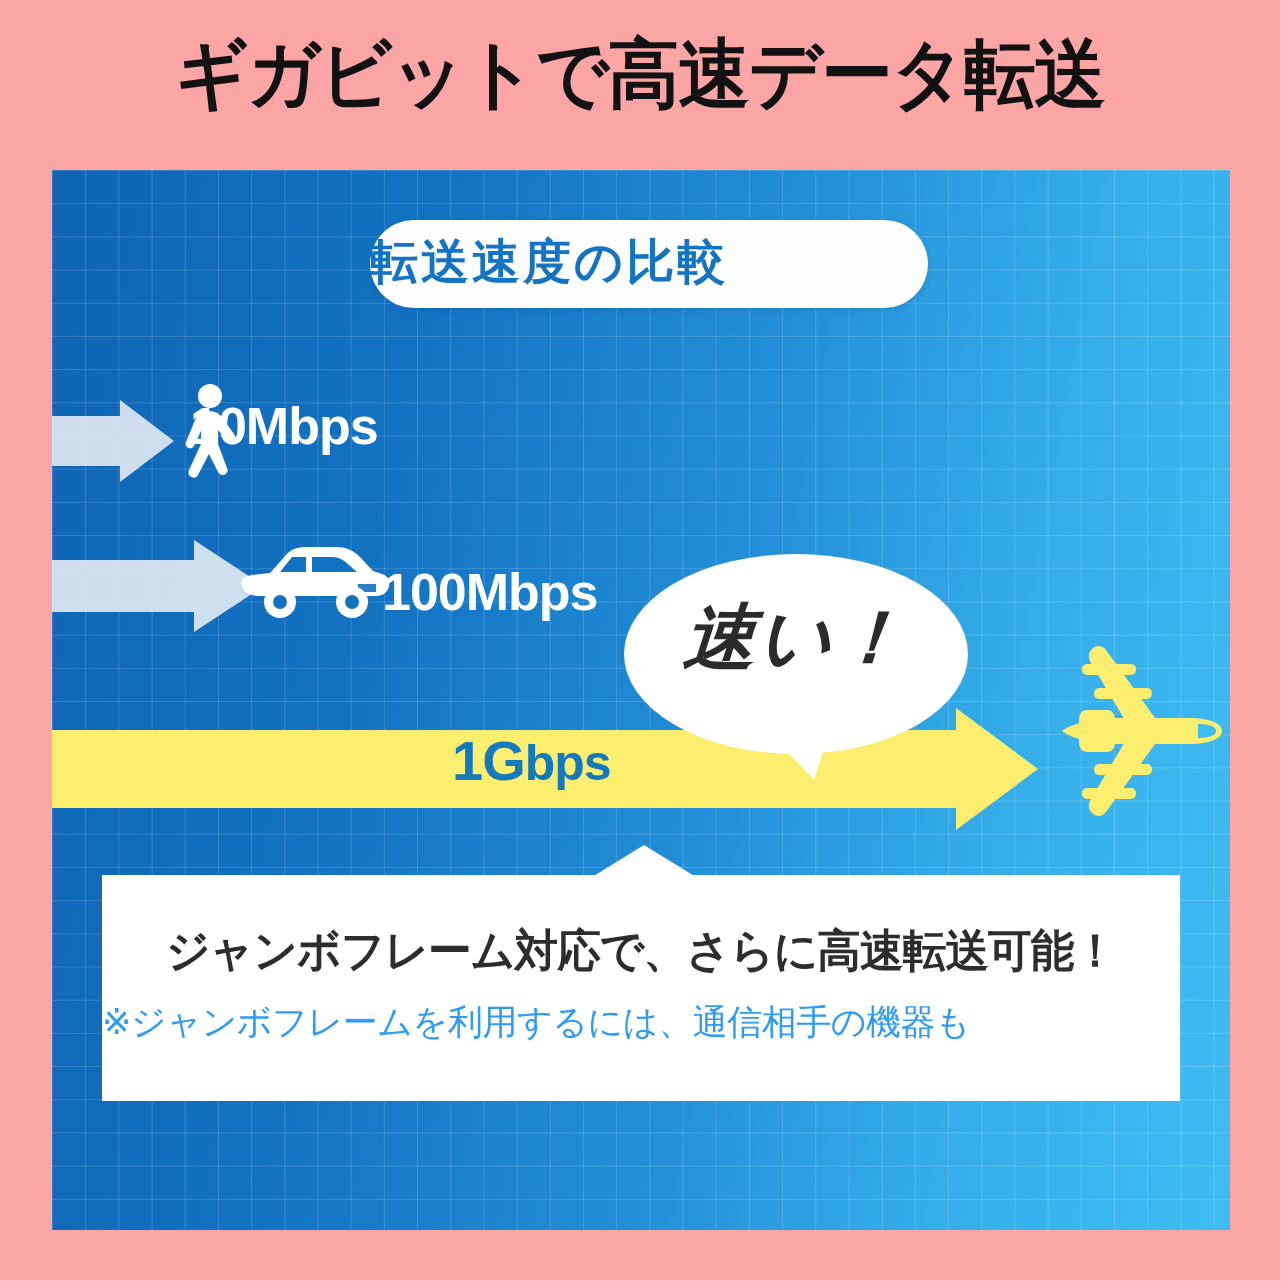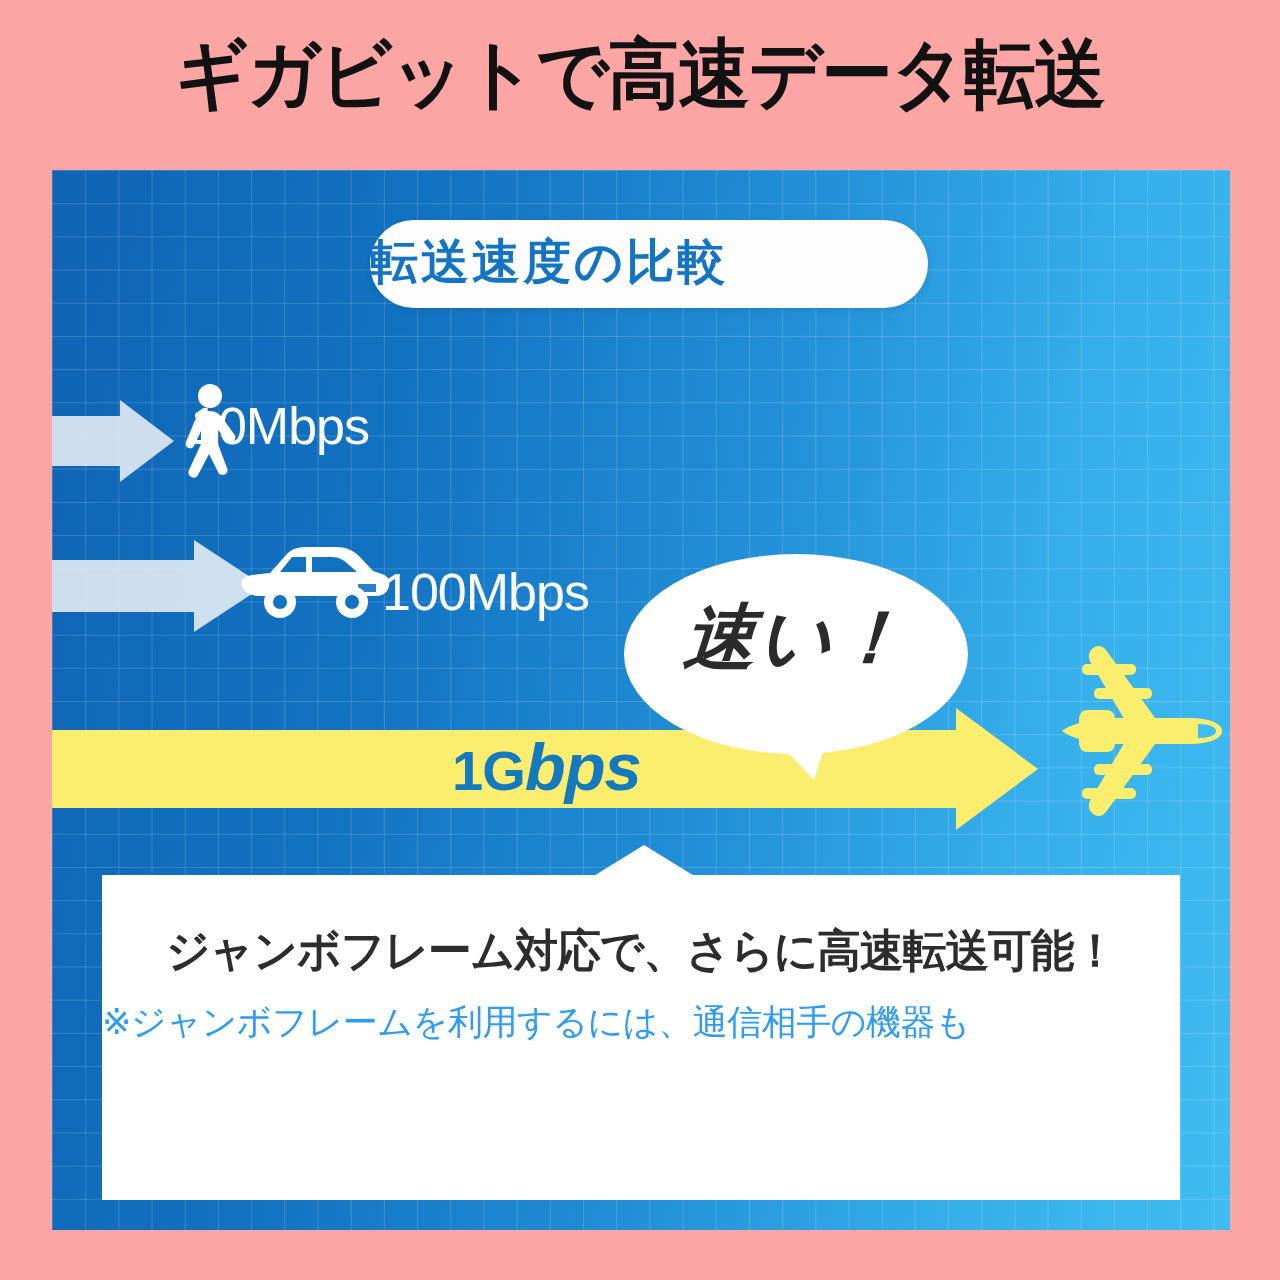--- a/index.html
+++ b/index.html
@@ -68,21 +68,21 @@
   }
 
   
   .speed-row { position: absolute; }
 
   .arrow-svg { position: absolute; display: block; }
 
   .speed-label {
     position: absolute;
     color: #ffffff;
-    font-weight: 400;
+    font-weight: 700;
     letter-spacing: -1px;
     white-space: nowrap;
   }
 
   
   #row-10 { left: 0; top: 212px; width: 420px; height: 110px; }
   #row-10 .speed-label { left: 138px; top: 14px; font-size: 52px; }
 
   
   #row-20 { left: 0; top: 360px; width: 620px; height: 112px; }
@@ -99,21 +99,21 @@
   }
   #gbps-label {
     position: absolute;
     left: 400px; top: 558px;
     color: #1479bd;
     font-weight: 700;
     white-space: nowrap;
     letter-spacing: -1px;
   }
   #gbps-label .big { font-size: 56px; }
-  #gbps-label .small { font-size: 67px; font-style: italic; }
+  #gbps-label .small { font-size: 50px; }
 
   
   #plane { position: absolute; left: 988px; top: 466px; }
 
   
   #speech-bubble {
     position: absolute;
     left: 570px; top: 380px;
     width: 348px; height: 230px;
   }
@@ -127,21 +127,21 @@
     color: #2b2b2b;
     font-style: italic;
     letter-spacing: 2px;
     transform: skewX(-4deg);
   }
 
   
   #info-panel {
     position: absolute;
     left: 50px; top: 705px;
-    width: 1078px; height: 325px;
+    width: 1078px; height: 226px;
     background: #ffffff;
   }
   #panel-notch {
     position: absolute;
     left: 540px; top: 675px;
     width: 0; height: 0;
     border-left: 52px solid transparent;
     border-right: 52px solid transparent;
     border-bottom: 32px solid #ffffff;
   }

